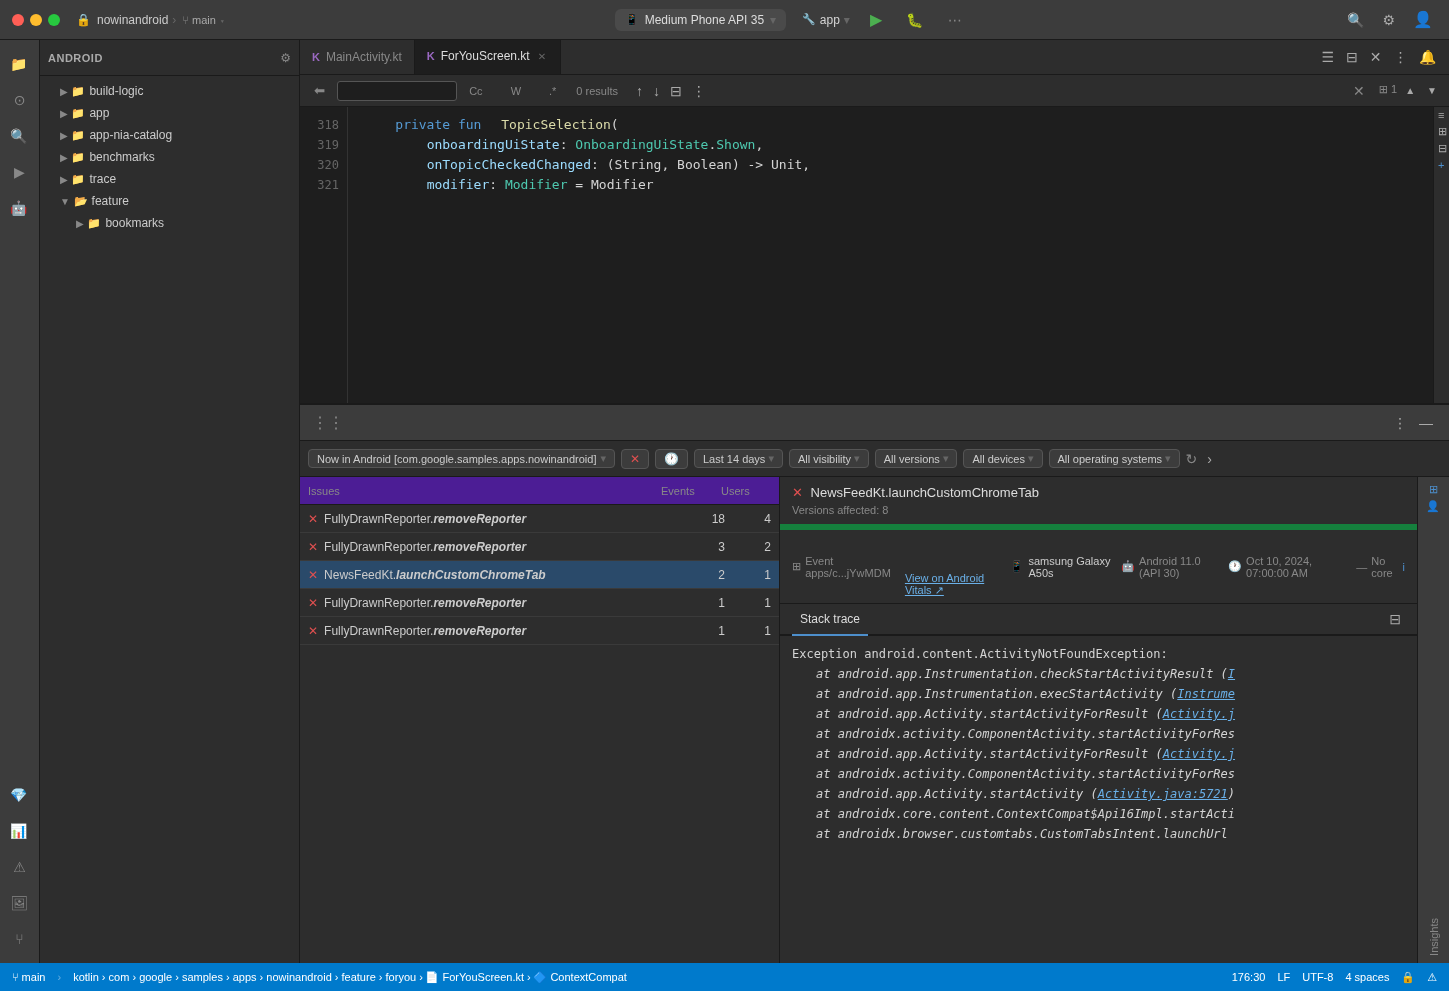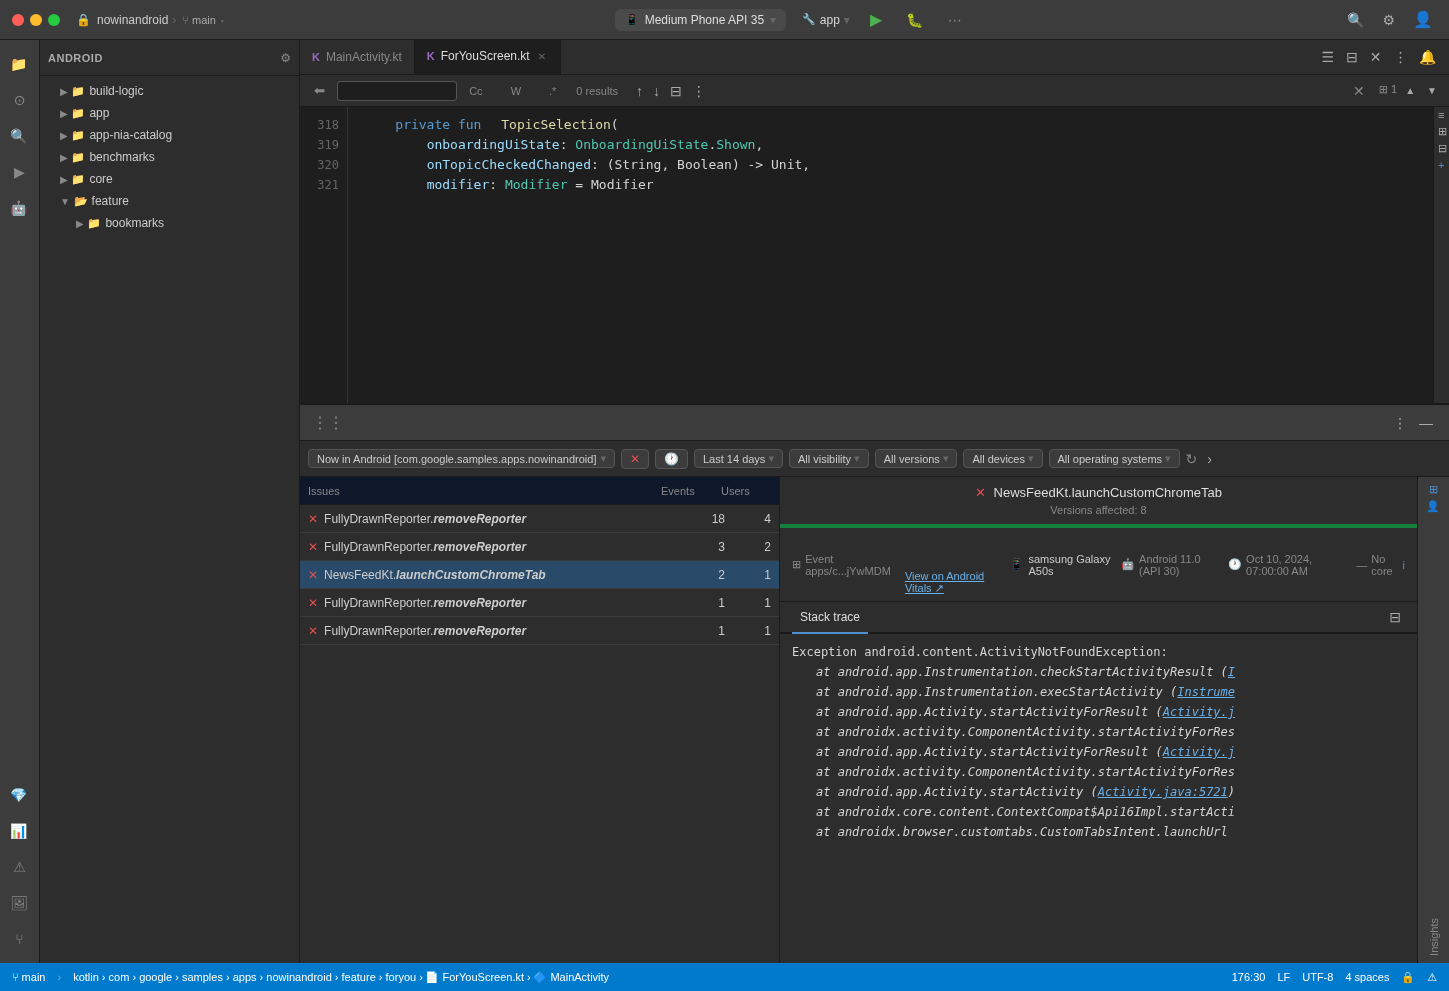--- a/index.html
+++ b/index.html
@@ -436,21 +436,21 @@
       border-right: 1px solid #1a1a1a;
       display: flex;
       flex-direction: column;
       overflow: hidden;
     }
     .issues-header {
       display: flex;
       align-items: center;
       height: 28px;
       padding: 0 8px;
-      background: #0f172a;
+      background: #4c1d95;
       border-bottom: 1px solid #1a1a1a;
       font-size: 11px;
       color: #888;
       gap: 0;
     }
     .col-issues { flex: 1; }
     .col-events { width: 60px; }
     .col-users { width: 50px; }
     .issue-row {
       display: flex;
@@ -493,22 +493,21 @@
 
     
     .detail-panel {
       flex: 1;
       display: flex;
       flex-direction: column;
       overflow: hidden;
     }
     .detail-header {
       padding: 8px 12px;
-      border-bottom: 4px solid #15803d;
-      text-align: center;
+      border-bottom: 6px solid #15803d;
     }
     .detail-title {
       font-size: 13px;
       color: #ddd;
       margin-bottom: 4px;
     }
     .detail-title-icon { color: #e05050; margin-right: 4px; }
     .detail-versions {
       font-size: 11px;
       color: #888;
@@ -711,21 +710,21 @@
         <span>app-nia-catalog</span>
       </div>
       <div class="tree-item indent-1">
         <span class="tree-chevron">▶</span>
         <span class="tree-folder">📁</span>
         <span>benchmarks</span>
       </div>
       <div class="tree-item indent-1">
         <span class="tree-chevron">▶</span>
         <span class="tree-folder">📁</span>
-        <span>core</span>
+        <span>trace</span>
       </div>
       <div class="tree-item indent-1">
         <span class="tree-chevron">▼</span>
         <span class="tree-folder">📂</span>
         <span>feature</span>
       </div>
       <div class="tree-item indent-2">
         <span class="tree-chevron">▶</span>
         <span class="tree-folder">📁</span>
         <span>bookmarks</span>
@@ -964,21 +963,21 @@
     <span>main</span>
   </div>
   <span class="status-sep">›</span>
   <div class="status-item">
     <span>kotlin › com › google › samples › apps › nowinandroid › feature › foryou</span>
     <span> › </span>
     <span>📄</span>
     <span>ForYouScreen.kt</span>
     <span> › </span>
     <span>🔷</span>
-    <span>MainActivity</span>
+    <span>ContextCompat</span>
   </div>
   <div class="status-right">
     <div class="status-item">
       <span>176:30</span>
     </div>
     <div class="status-item">
       <span>LF</span>
     </div>
     <div class="status-item">
       <span>UTF-8</span>

